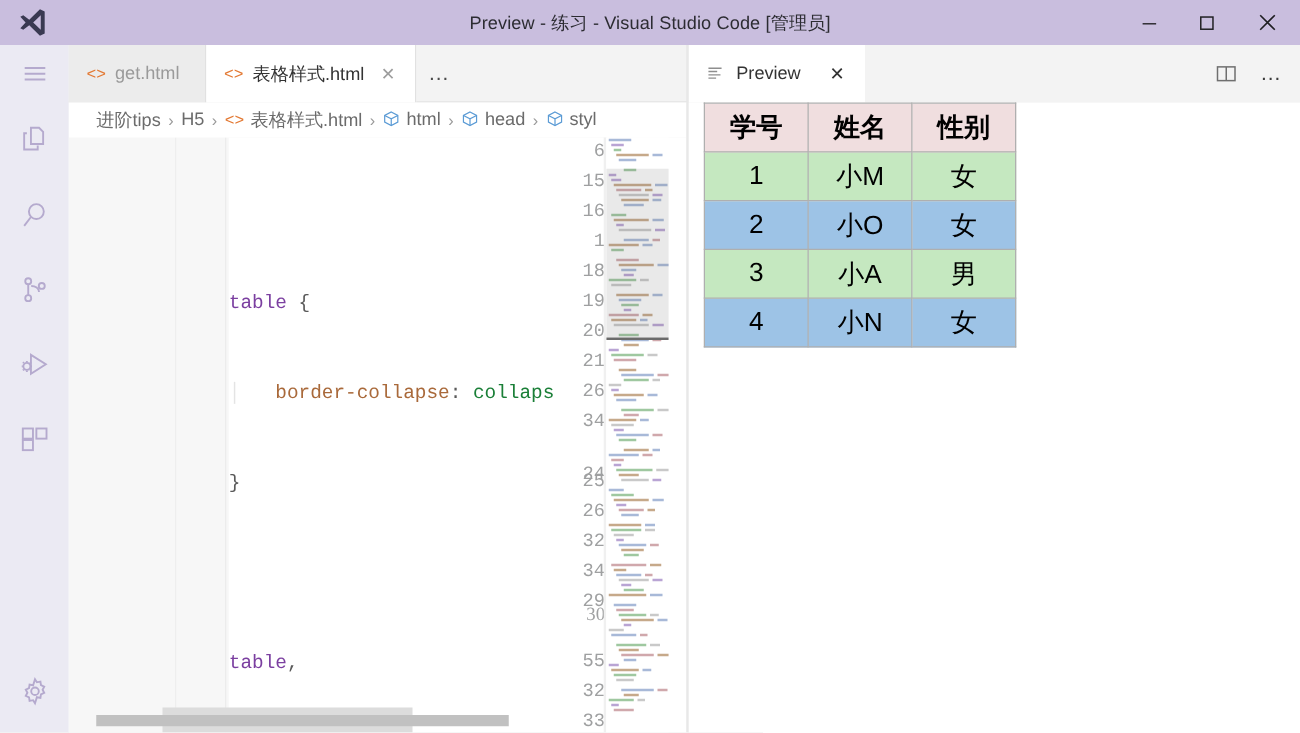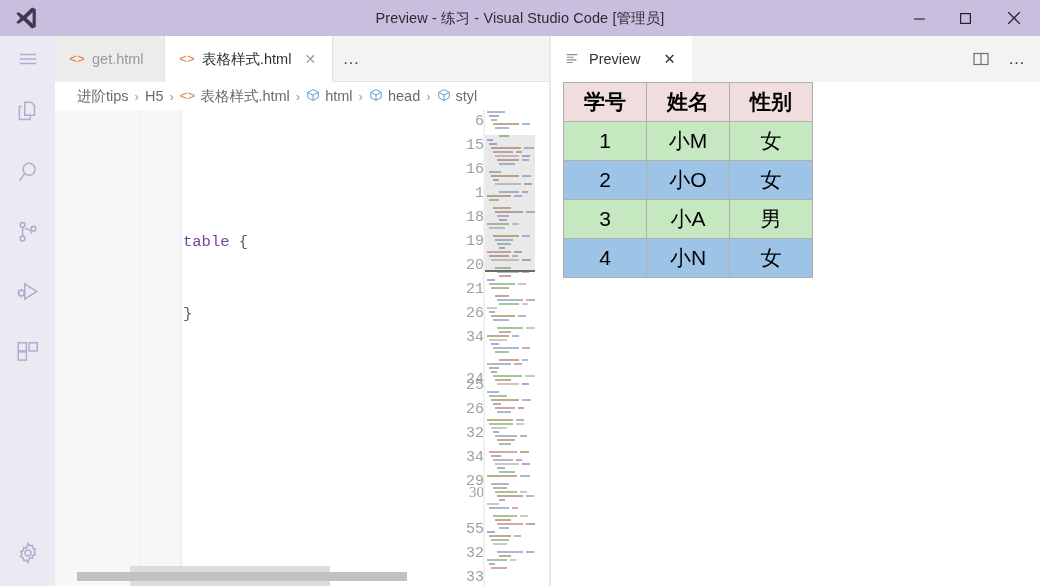--- a/index.html
+++ b/index.html
@@ -368,22 +368,24 @@
         <div class="ln" style="top: 360px;">29</div>
         <div class="ln" style="top: 370px; font-family: Liberation Serif, serif;">30</div>
         <div class="ln" style="top: 408px;">55</div>
         <div class="ln" style="top: 432px;">32</div>
         <div class="ln" style="top: 456px;">33</div>
       </div>
 
     <div class="codearea">
       <div class="cl">&nbsp;</div>
       <div class="cl"><span class="sel">table</span> <span class="punc">{</span></div>
+      <div class="cl"><span class="indent-guide">│</span>   <span class="prop">border-collapse</span><span class="punc">:</span> <span class="val">collaps</span></div>
       <div class="cl"><span class="punc">}</span></div>
       <div class="cl">&nbsp;</div>
+      <div class="cl"><span class="sel">table</span><span class="punc">,</span></div>
       
       
       
       
       
       
       
       
       
       

